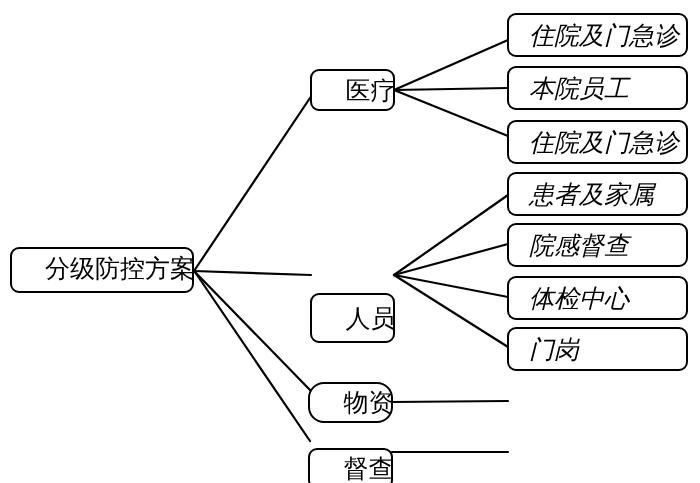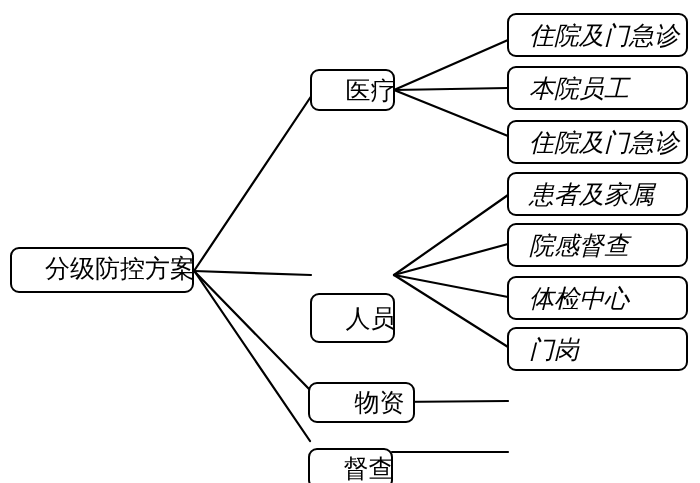--- a/index.html
+++ b/index.html
@@ -36,21 +36,21 @@
     padding-left: 36px;
   }
   .node.centered { justify-content: center; }
   .node.leaf { justify-content: flex-start; padding-left: 20px; font-style: italic; }
 
   
   #n-root   { left: 10px;  top: 247px; width: 184px; height: 46px; font-family: Liberation Mono, monospace; }
   
   #n-b0     { left: 310px; top: 69px;  width: 85px;  height: 42px; }
   #n-b1     { left: 310px; top: 264px; width: 85px;  height: 50px; margin-top: 29px; }
-  #n-b2     { left: 308px; top: 382px; width: 107px;  height: 41px; }
+  #n-b2     { left: 308px; top: 382px; width: 85px;  height: 41px; border-radius: 16px; }
   #n-b3     { left: 308px; top: 448px; width: 85px;  height: 41px; }
   
   .leaf     { left: 507px; width: 181px; height: 44px; }
   #n-l0 { top: 13px; }
   #n-l1 { top: 66px; }
   #n-l2 { top: 120px; }
   #n-l3 { top: 172px; }
   #n-l4 { top: 223px; }
   #n-l5 { top: 276px; }
   #n-l6 { top: 327px; }

